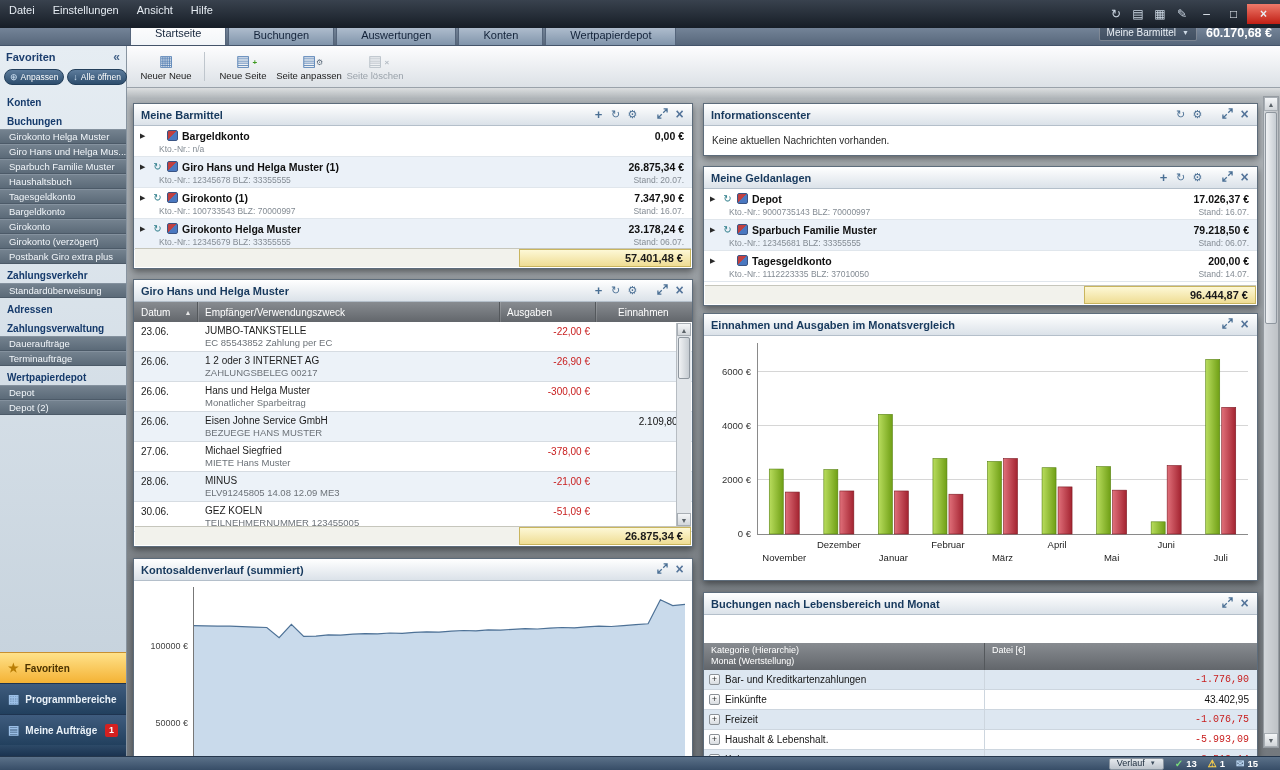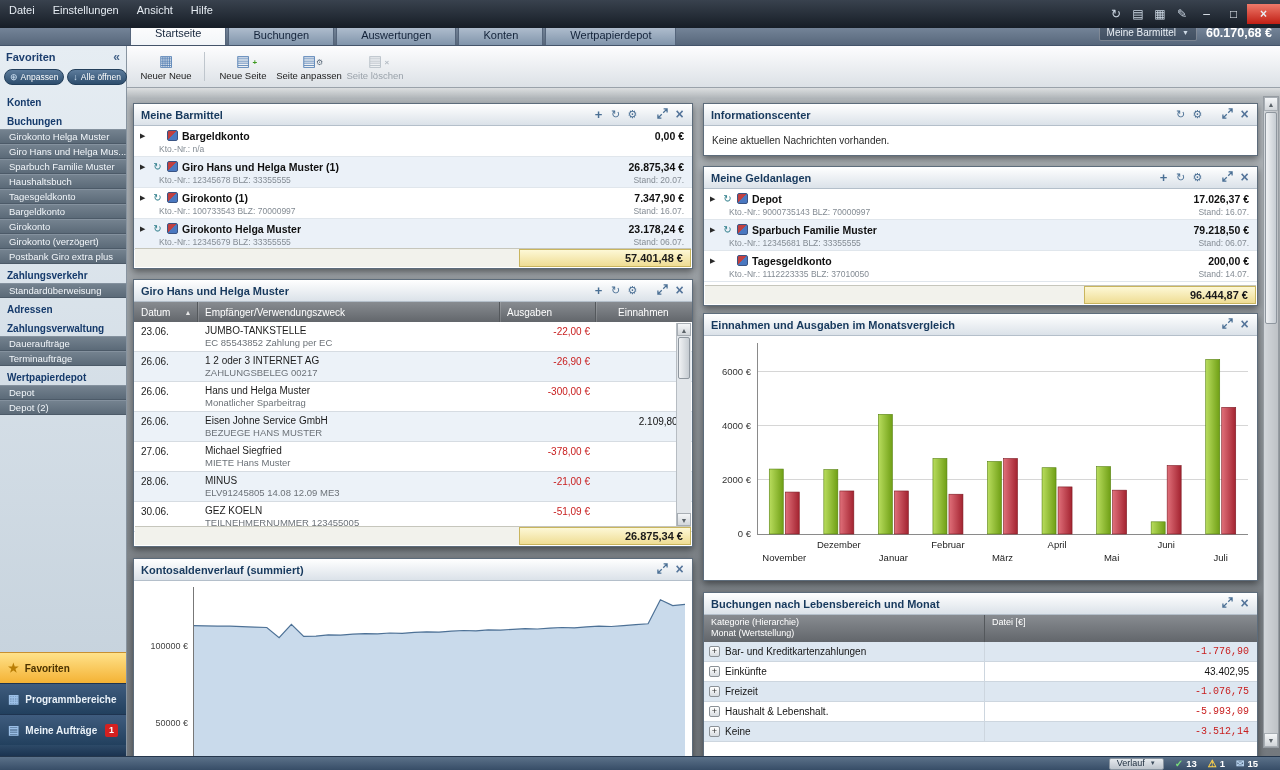--- a/index.html
+++ b/index.html
@@ -150,21 +150,21 @@
   .sc-arrow.down{bottom:0;}
   .sc-thumb{position:absolute;left:1px;right:1px;background:linear-gradient(90deg,#f0f2f4,#c6ccd2);
     border:1px solid #8e969e;border-radius:2px;}
   .tx-scroll .sc-thumb{top:14px;height:42px;}
 
   
   .chart-body{position:absolute;left:1px;right:1px;top:22px;bottom:1px;background:#fff;overflow:hidden;}
   svg text{font-family:"Liberation Sans",sans-serif;}
 
   
-  .lb-colhead{display:flex;height:27px;background:linear-gradient(#888c91,#62666b);color:#fff;}
+  .lb-colhead{display:flex;height:27px;background:linear-gradient(#888c91,#62666b);color:#fff;margin-top:28px;}
   .lb-c1{width:281px;padding:2px 0 0 7px;font-size:9px;line-height:11px;border-right:1px solid #54585c;}
   .lb-c2{flex:1;padding:2px 0 0 7px;font-size:9px;line-height:11px;}
   .lb-row{display:flex;height:20px;align-items:stretch;border-bottom:1px solid #cdd6df;background:#fff;}
   .lb-row.alt{background:#dde7f1;}
   .lb-cat{width:281px;display:flex;align-items:center;gap:5px;padding-left:5px;
     font-size:10px;color:#151515;border-right:1px solid #cdd6df;white-space:nowrap;overflow:hidden;}
   .lb-plus{width:11px;height:11px;line-height:9px;text-align:center;font-size:9px;color:#333;flex:0 0 11px;
     background:linear-gradient(#ffffff,#d8dce0);border:1px solid #8a9096;border-radius:2px;}
   .lb-amt{flex:1;text-align:right;padding:4px 8px 0 0;font-size:10px;color:#111;}
   .lb-amt.neg{color:#c81e1e;font-family:Liberation Mono, monospace;}

